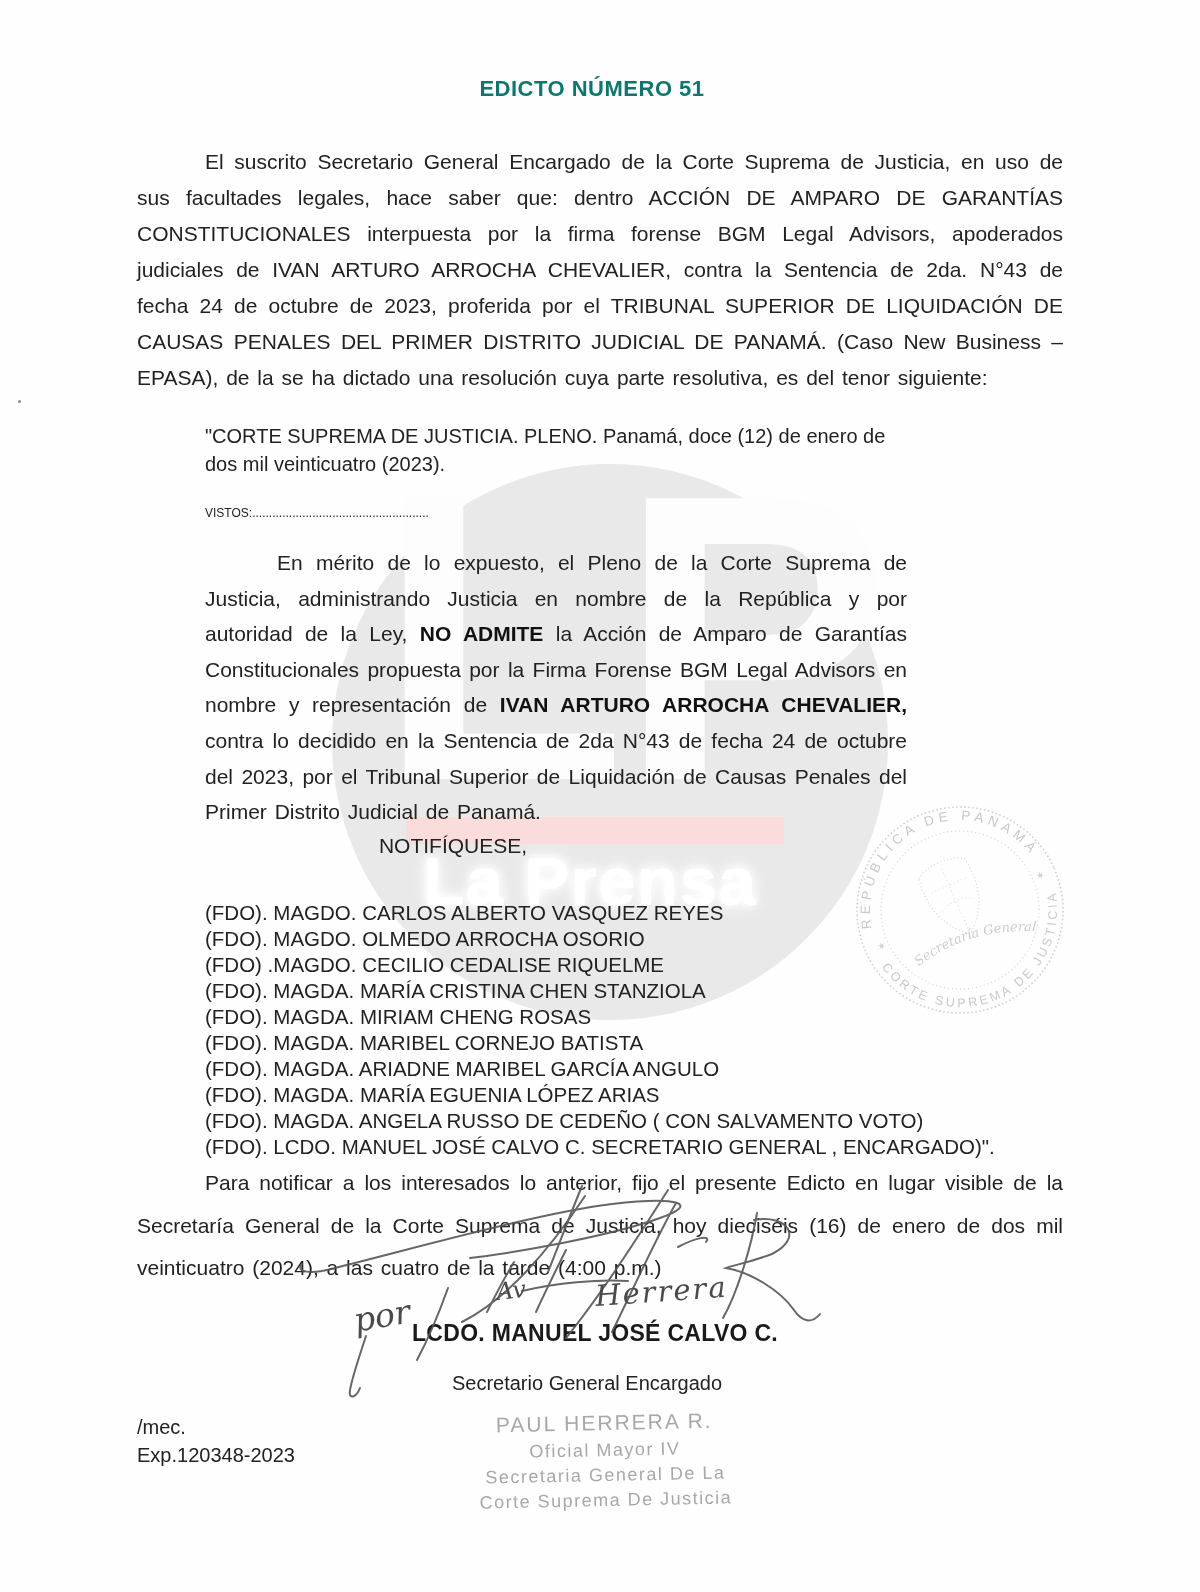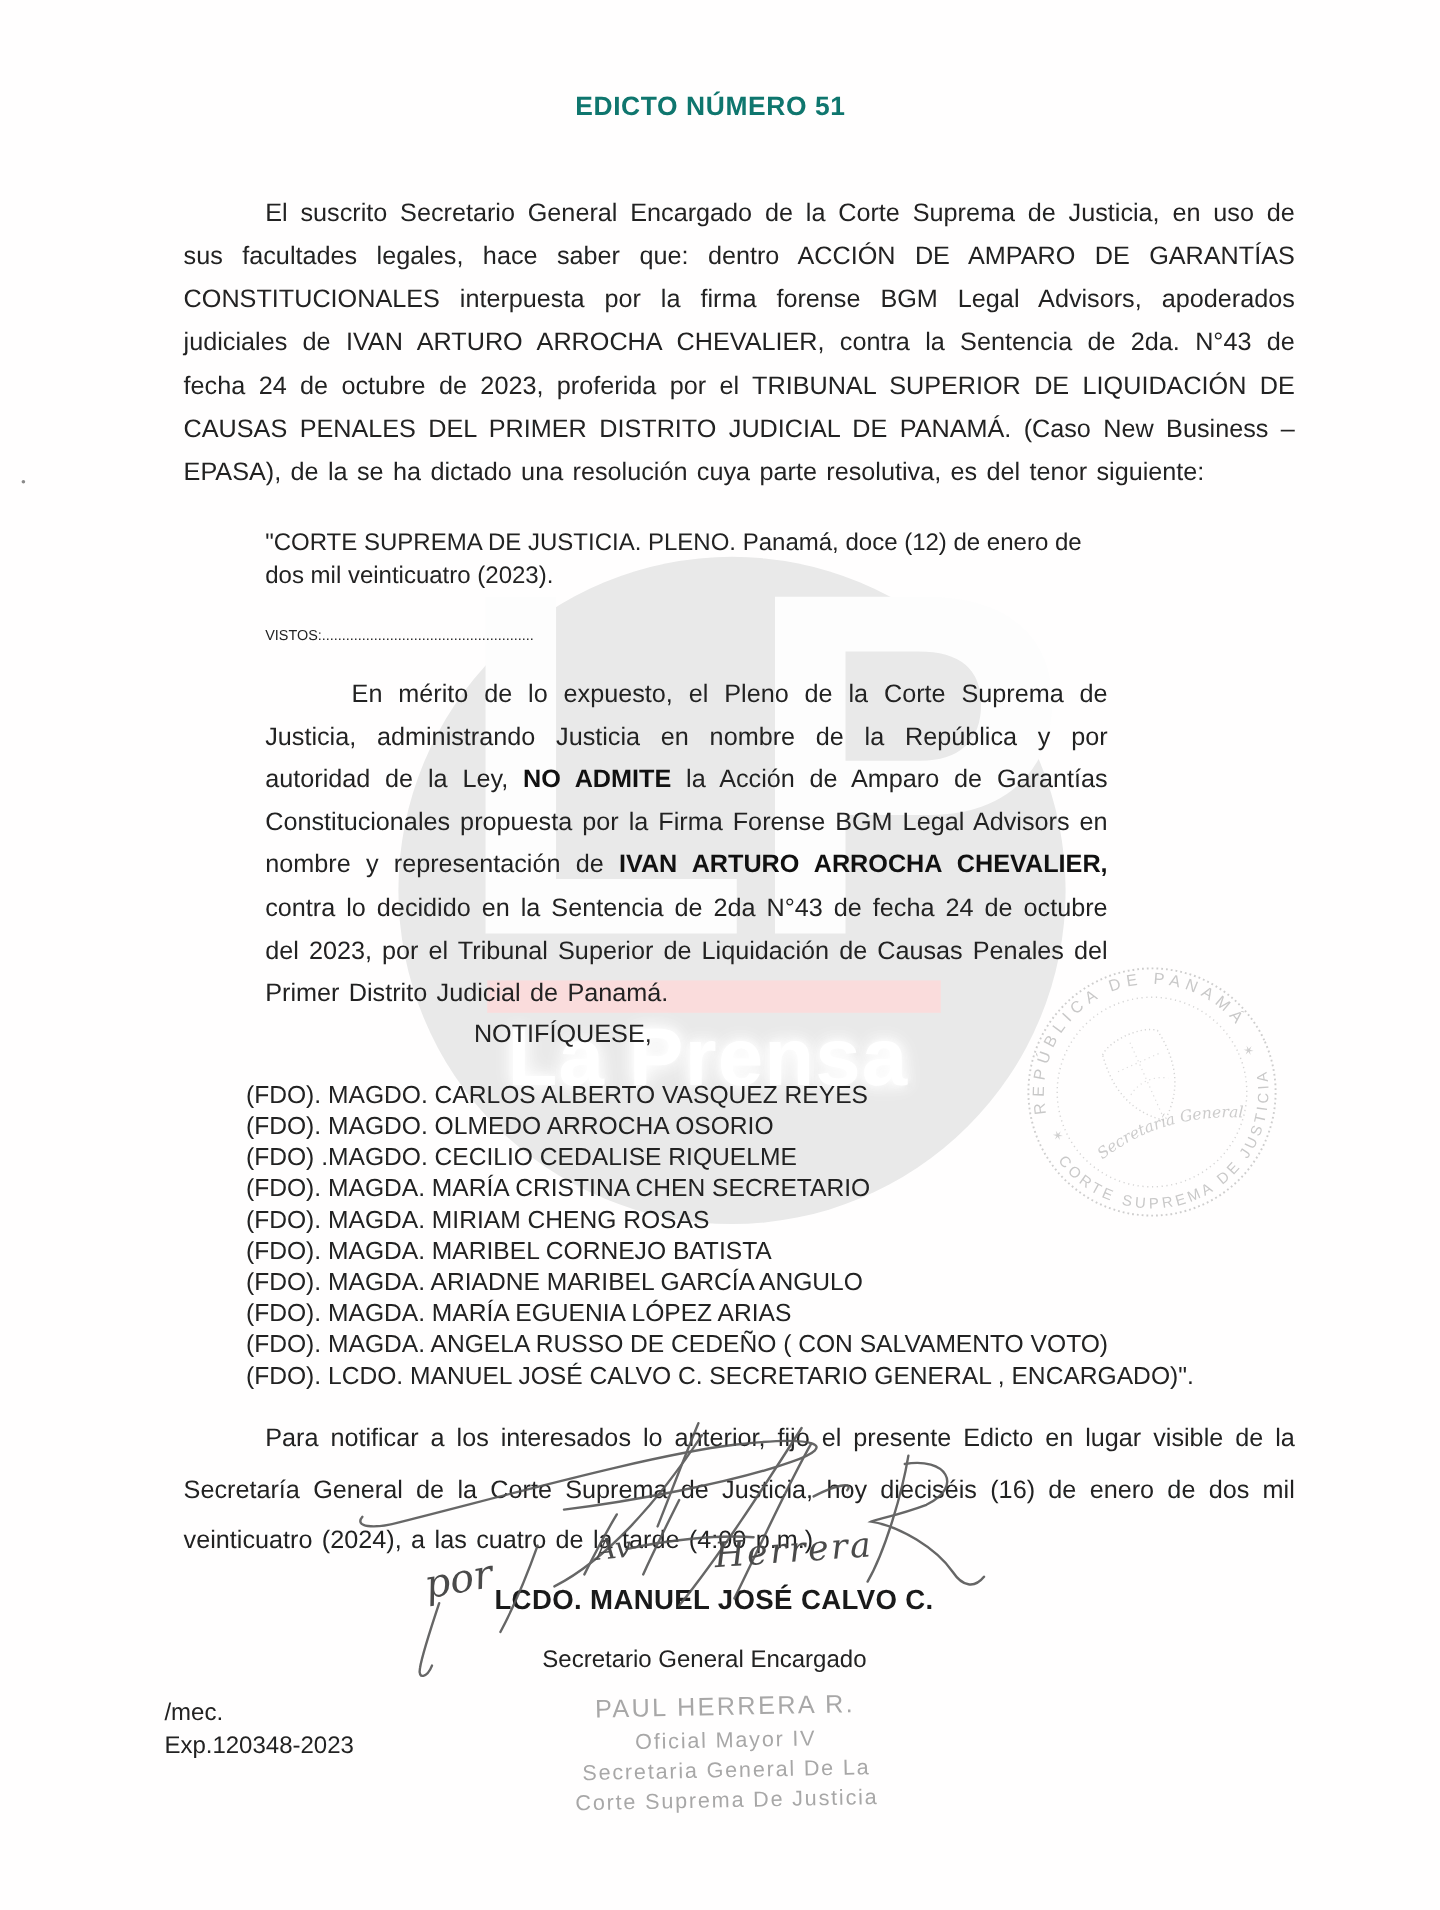--- a/index.html
+++ b/index.html
@@ -21,21 +21,21 @@
     text-shadow:0 0 6px #ffffff,0 0 12px #ffffff,0 0 18px #ffffff,2px 2px 3px #dcdcdc,-2px -2px 3px #e4e4e4;
   }
   
   .seal{position:absolute;left:843px;top:793px;z-index:1;opacity:.8;}
   
   .title{
     position:absolute;left:0;top:76px;width:1184px;margin:0;text-align:center;z-index:2;
     font-size:22px;font-weight:bold;letter-spacing:.5px;color:#0f766e;
   }
   .body-par{
-    position:absolute;margin:16px;z-index:2;text-align:justify;color:#222;
+    position:absolute;margin:0;z-index:2;text-align:justify;color:#222;
   }
   .p1{left:137px;top:144px;width:926px;font-size:21px;line-height:36px;text-indent:68px;word-spacing:2px;}
   .quote1{left:205px;top:423px;width:700px;font-size:20px;line-height:27.5px;text-align:left;}
   .vistos{left:205px;top:506px;width:700px;font-size:12px;text-align:left;}
   .resolution{left:205px;top:545px;width:702px;font-size:21px;line-height:35.6px;text-indent:72px;word-spacing:2px;}
   .resolution b{font-weight:bold;color:#111;}
   .notifiquese{left:253px;top:834px;width:400px;font-size:21px;font-weight:normal;text-align:center;}
   .fdo-list{position:absolute;left:205px;top:900px;width:780px;z-index:2;}
   .fdo-line{font-size:20.5px;line-height:26px;color:#222;white-space:nowrap;}
   .closing{left:137px;top:1162px;width:926px;font-size:21px;line-height:42.5px;text-indent:68px;word-spacing:2px;}
@@ -105,21 +105,21 @@
   <p class="body-par vistos">VISTOS:.....................................................</p>
 
   <p class="body-par resolution"><span>En mérito de lo expuesto, el Pleno de la Corte Suprema de Justicia, administrando Justicia en nombre de la República y por autoridad de la Ley, </span><b>NO ADMITE</b><span> la Acción de Amparo de Garantías Constitucionales propuesta por la Firma Forense BGM Legal Advisors en nombre y representación de </span><b>IVAN ARTURO ARROCHA CHEVALIER,</b><span> contra lo decidido en la Sentencia de 2da N°43 de fecha 24 de octubre del 2023, por el Tribunal Superior de Liquidación de Causas Penales del Primer Distrito Judicial de Panamá.</span></p>
 
   <p class="body-par notifiquese">NOTIFÍQUESE,</p>
 
   <div class="fdo-list">
       <div class="fdo-line">(FDO). MAGDO. CARLOS ALBERTO VASQUEZ REYES</div>
       <div class="fdo-line">(FDO). MAGDO. OLMEDO ARROCHA OSORIO</div>
       <div class="fdo-line">(FDO) .MAGDO. CECILIO CEDALISE RIQUELME</div>
-      <div class="fdo-line">(FDO). MAGDA. MARÍA CRISTINA CHEN SECRETARIO</div>
+      <div class="fdo-line">(FDO). MAGDA. MARÍA CRISTINA CHEN STANZIOLA</div>
       <div class="fdo-line">(FDO). MAGDA. MIRIAM CHENG ROSAS</div>
       <div class="fdo-line">(FDO). MAGDA. MARIBEL CORNEJO BATISTA</div>
       <div class="fdo-line">(FDO). MAGDA. ARIADNE MARIBEL GARCÍA ANGULO</div>
       <div class="fdo-line">(FDO). MAGDA. MARÍA EGUENIA LÓPEZ ARIAS</div>
       <div class="fdo-line">(FDO). MAGDA. ANGELA RUSSO DE CEDEÑO ( CON SALVAMENTO VOTO)</div>
       <div class="fdo-line">(FDO). LCDO. MANUEL JOSÉ CALVO C. SECRETARIO GENERAL , ENCARGADO)".</div>
     </div>
 
   <p class="body-par closing">Para notificar a los interesados lo anterior, fijo el presente Edicto en lugar visible de la Secretaría General de la Corte Suprema de Justicia, hoy dieciséis (16) de enero de dos mil veinticuatro (2024), a las cuatro de la tarde (4:00 p.m.)</p>
 

